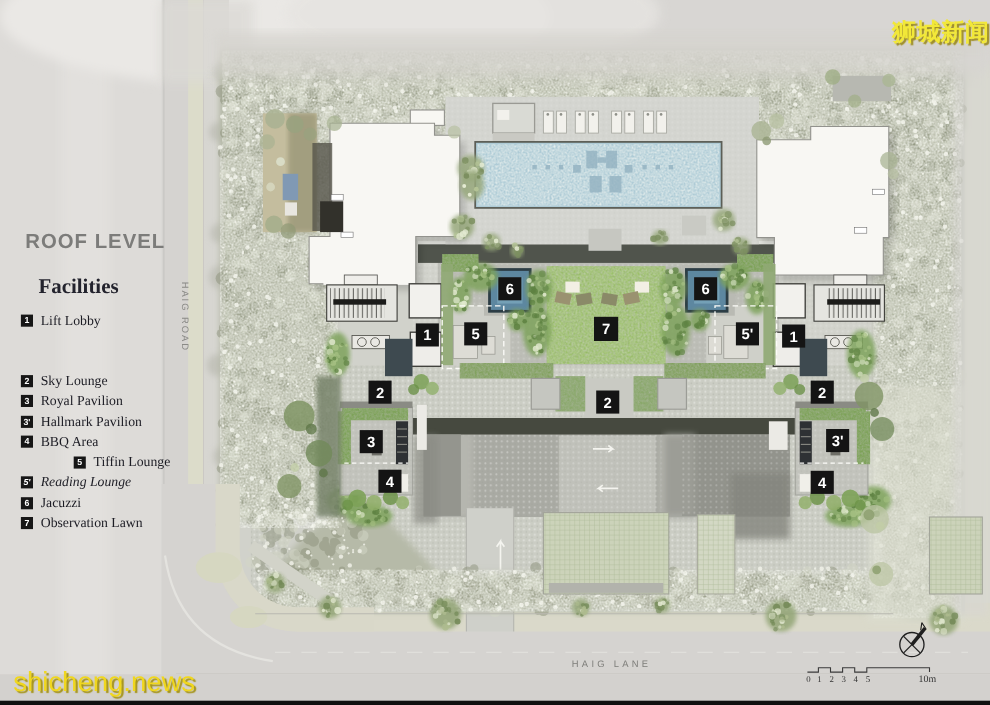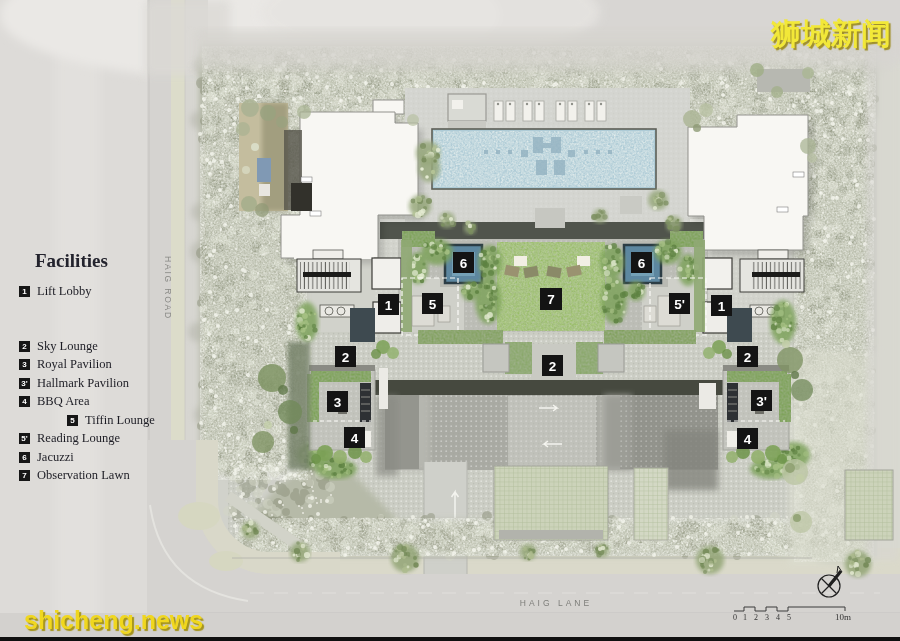--- a/index.html
+++ b/index.html
@@ -3468,34 +3468,35 @@
     <text x="767" y="620">3</text>
           <text x="778" y="620">4</text>
           <text x="789" y="620">5</text>
     <text x="843" y="620" font-size="9">10m</text>
   </g>
 </g>
 </svg>
 
 <div id="sidebar" style="position:absolute;left:0;top:0;width:150px;height:641px;">
 
+  <div style="position:absolute;left:23px;top:208px;font-size:18.5px;letter-spacing:0.9px;color:#7c7c7a;font-weight:bold;white-space:nowrap;">ROOF LEVEL</div>
 
   <div style="position:absolute;left:35px;top:250px;font-family:'Liberation Serif',serif;font-size:19px;font-weight:bold;color:#23232d;">Facilities</div>
 
   <div style="position:absolute;left:19px;top:284px;font-family:'Liberation Serif',serif;font-size:12.5px;color:#1c1c24;white-space:nowrap;">
     <div style="height:18.5px;"><span class="nb">1</span>Lift Lobby</div>
     <div style="height:18.5px;margin-top:36px;"><span class="nb">2</span>Sky Lounge</div>
     <div style="height:18.5px;"><span class="nb">3</span>Royal Pavilion</div>
     <div style="height:18.5px;"><span class="nb">3'</span>Hallmark Pavilion</div>
     <div style="height:18.5px;"><span class="nb">4</span>BBQ Area</div>
     <div style="height:18.5px;padding-left:48px;"><span class="nb">5</span>Tiffin Lounge</div>
-    <div style="height:18.5px;"><span class="nb">5'</span>Reading Lounge</div>
+    <div style="height:18.5px;font-style:italic;"><span class="nb">5'</span>Reading Lounge</div>
     <div style="height:18.5px;"><span class="nb">6</span>Jacuzzi</div>
     <div style="height:18.5px;"><span class="nb">7</span>Observation Lawn</div>
   </div>
 </div>
 
-<div style="position:absolute;left:771px;top:14px;font-size:30px;font-weight:bold;color:#f2e838;text-shadow:2px 2px 1px #9f8f28;">狮城新闻</div>
-
-<div style="position:absolute;left:12px;top:606px;font-size:25px;font-weight:bold;color:#f0d71e;text-shadow:2px 2px 1px #a5941a;margin-left:12px;">shicheng.news</div>
+<div style="position:absolute;left:811px;top:14px;font-size:22px;font-weight:bold;color:#f2e838;text-shadow:2px 2px 1px #9f8f28;">狮城新闻</div>
+
+<div style="position:absolute;left:12px;top:606px;font-size:25px;font-weight:normal;color:#f0d71e;text-shadow:2px 2px 1px #a5941a;">shicheng.news</div>
 
 <div style="position:absolute;left:0;top:637px;width:900px;height:4px;background:#101010;"></div>
 </div>
 
 </body></html>

